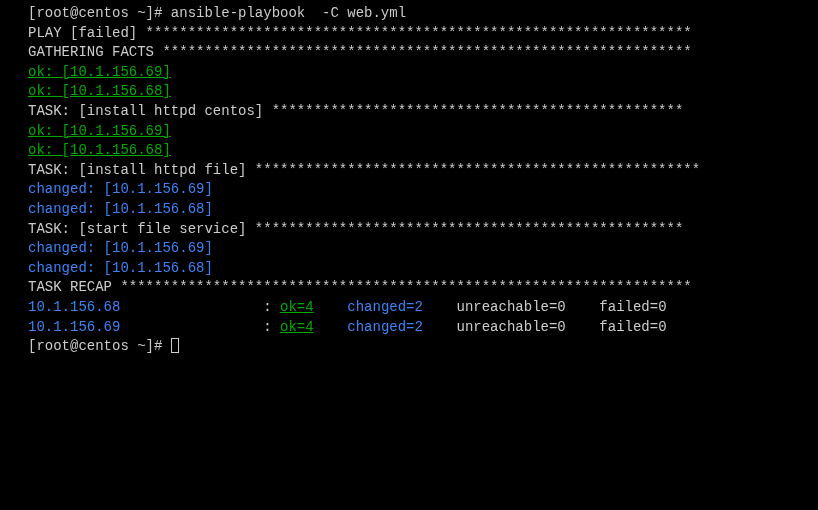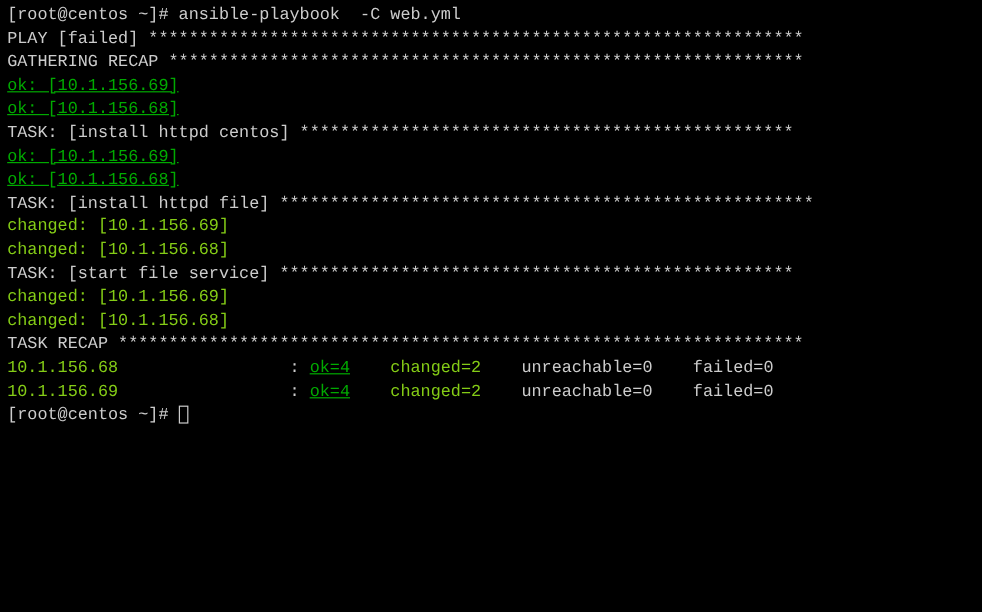--- a/index.html
+++ b/index.html
@@ -13,48 +13,49 @@
       font-family: 'Consolas', 'Monaco', 'Courier New', monospace;
       font-size: 14px;
       line-height: 1.4;
       padding: 4px 6px;
       width: 818px;
       height: 510px;
       overflow: hidden;
     }
     .line {
       white-space: pre;
+      margin-left: 22px;
     }
     .white {
       color: #cccccc;
     }
     .green {
       color: #00aa00;
       text-decoration: underline;
     }
     .yellow {
-      color: #84cc16;
+      color: #3b82f6;
     }
     .cursor {
       display: inline-block;
       width: 8px;
       height: 15px;
       border: 1px solid #cccccc;
       vertical-align: text-bottom;
       margin-bottom: 1px;
     }
   </style>
 </head>
 <body>
 
 <div class="line"><span class="white">[root@centos ~]# </span><span class="white">ansible-playbook  -C web.yml</span></div>
 <div class="line"></div>
 <div class="line white">PLAY [failed] ***************************************************************** </div>
 <div class="line"></div>
-<div class="line white">GATHERING RECAP *************************************************************** </div>
+<div class="line white">GATHERING FACTS *************************************************************** </div>
 <div class="line green">ok: [10.1.156.69]</div>
 <div class="line green">ok: [10.1.156.68]</div>
 <div class="line"></div>
 <div class="line white">TASK: [install httpd centos] ************************************************* </div>
 <div class="line green">ok: [10.1.156.69]</div>
 <div class="line green">ok: [10.1.156.68]</div>
 <div class="line"></div>
 <div class="line white">TASK: [install httpd file] ***************************************************** </div>
 <div class="line yellow">changed: [10.1.156.69]</div>
 <div class="line yellow">changed: [10.1.156.68]</div>

